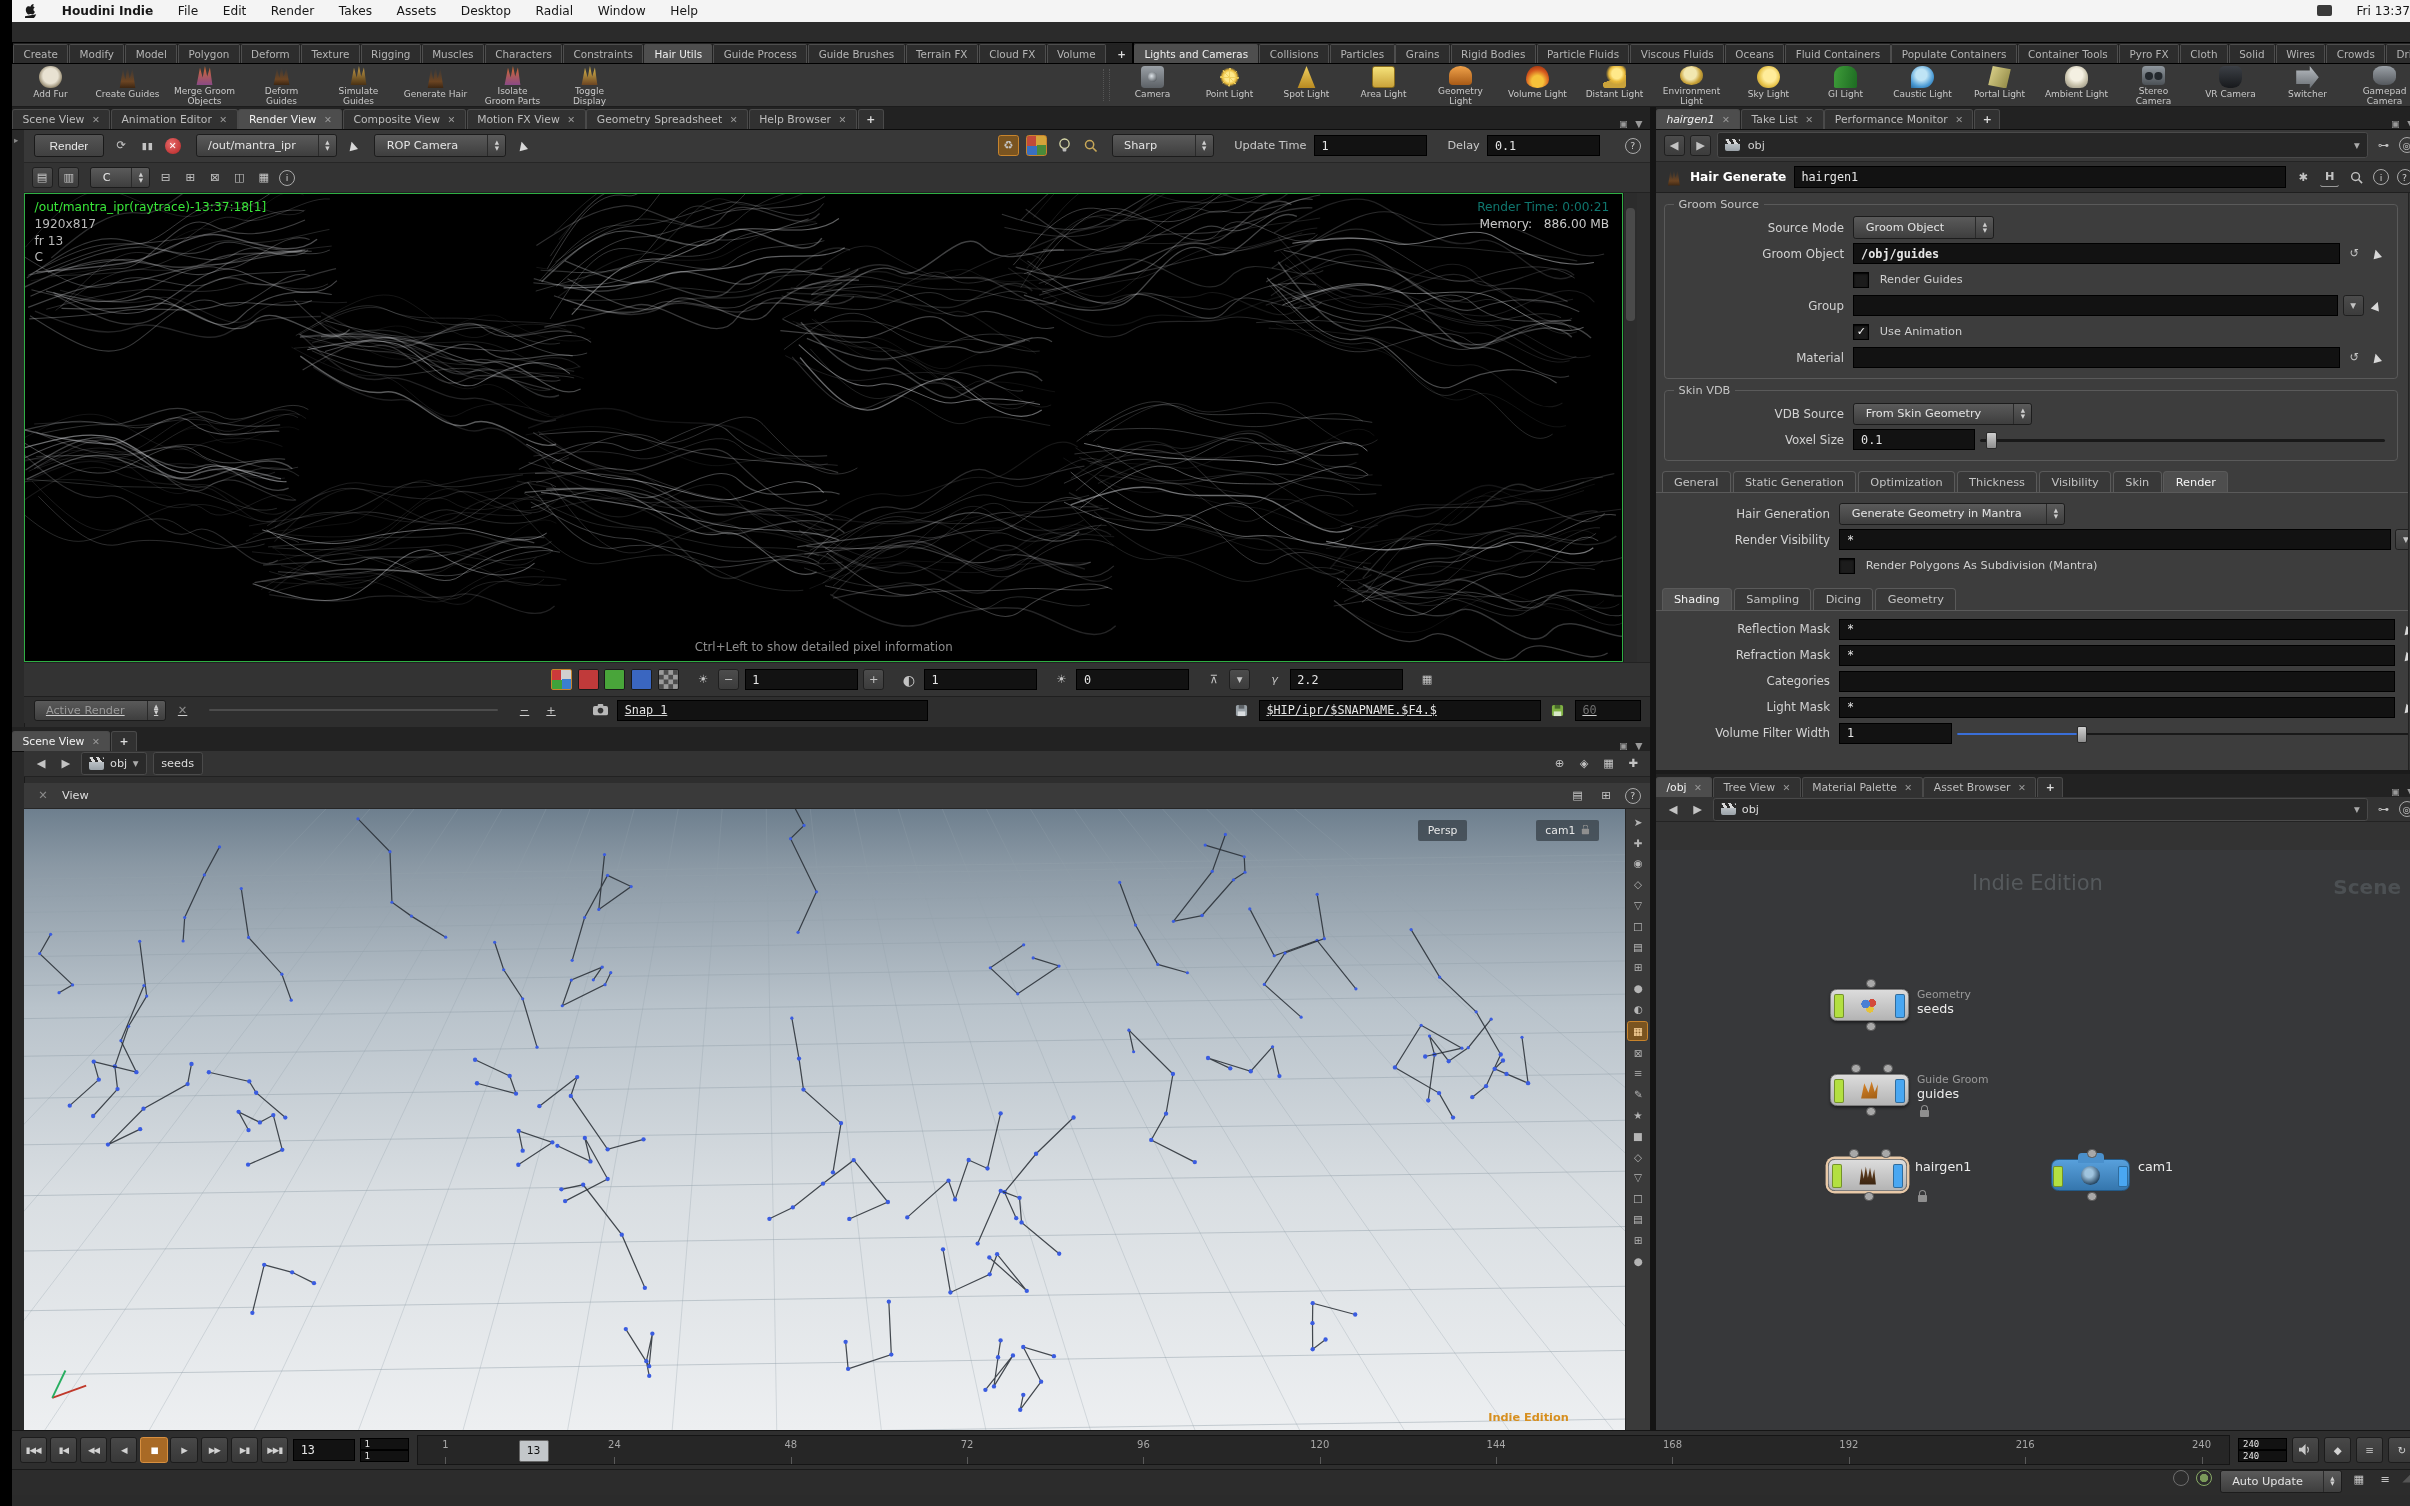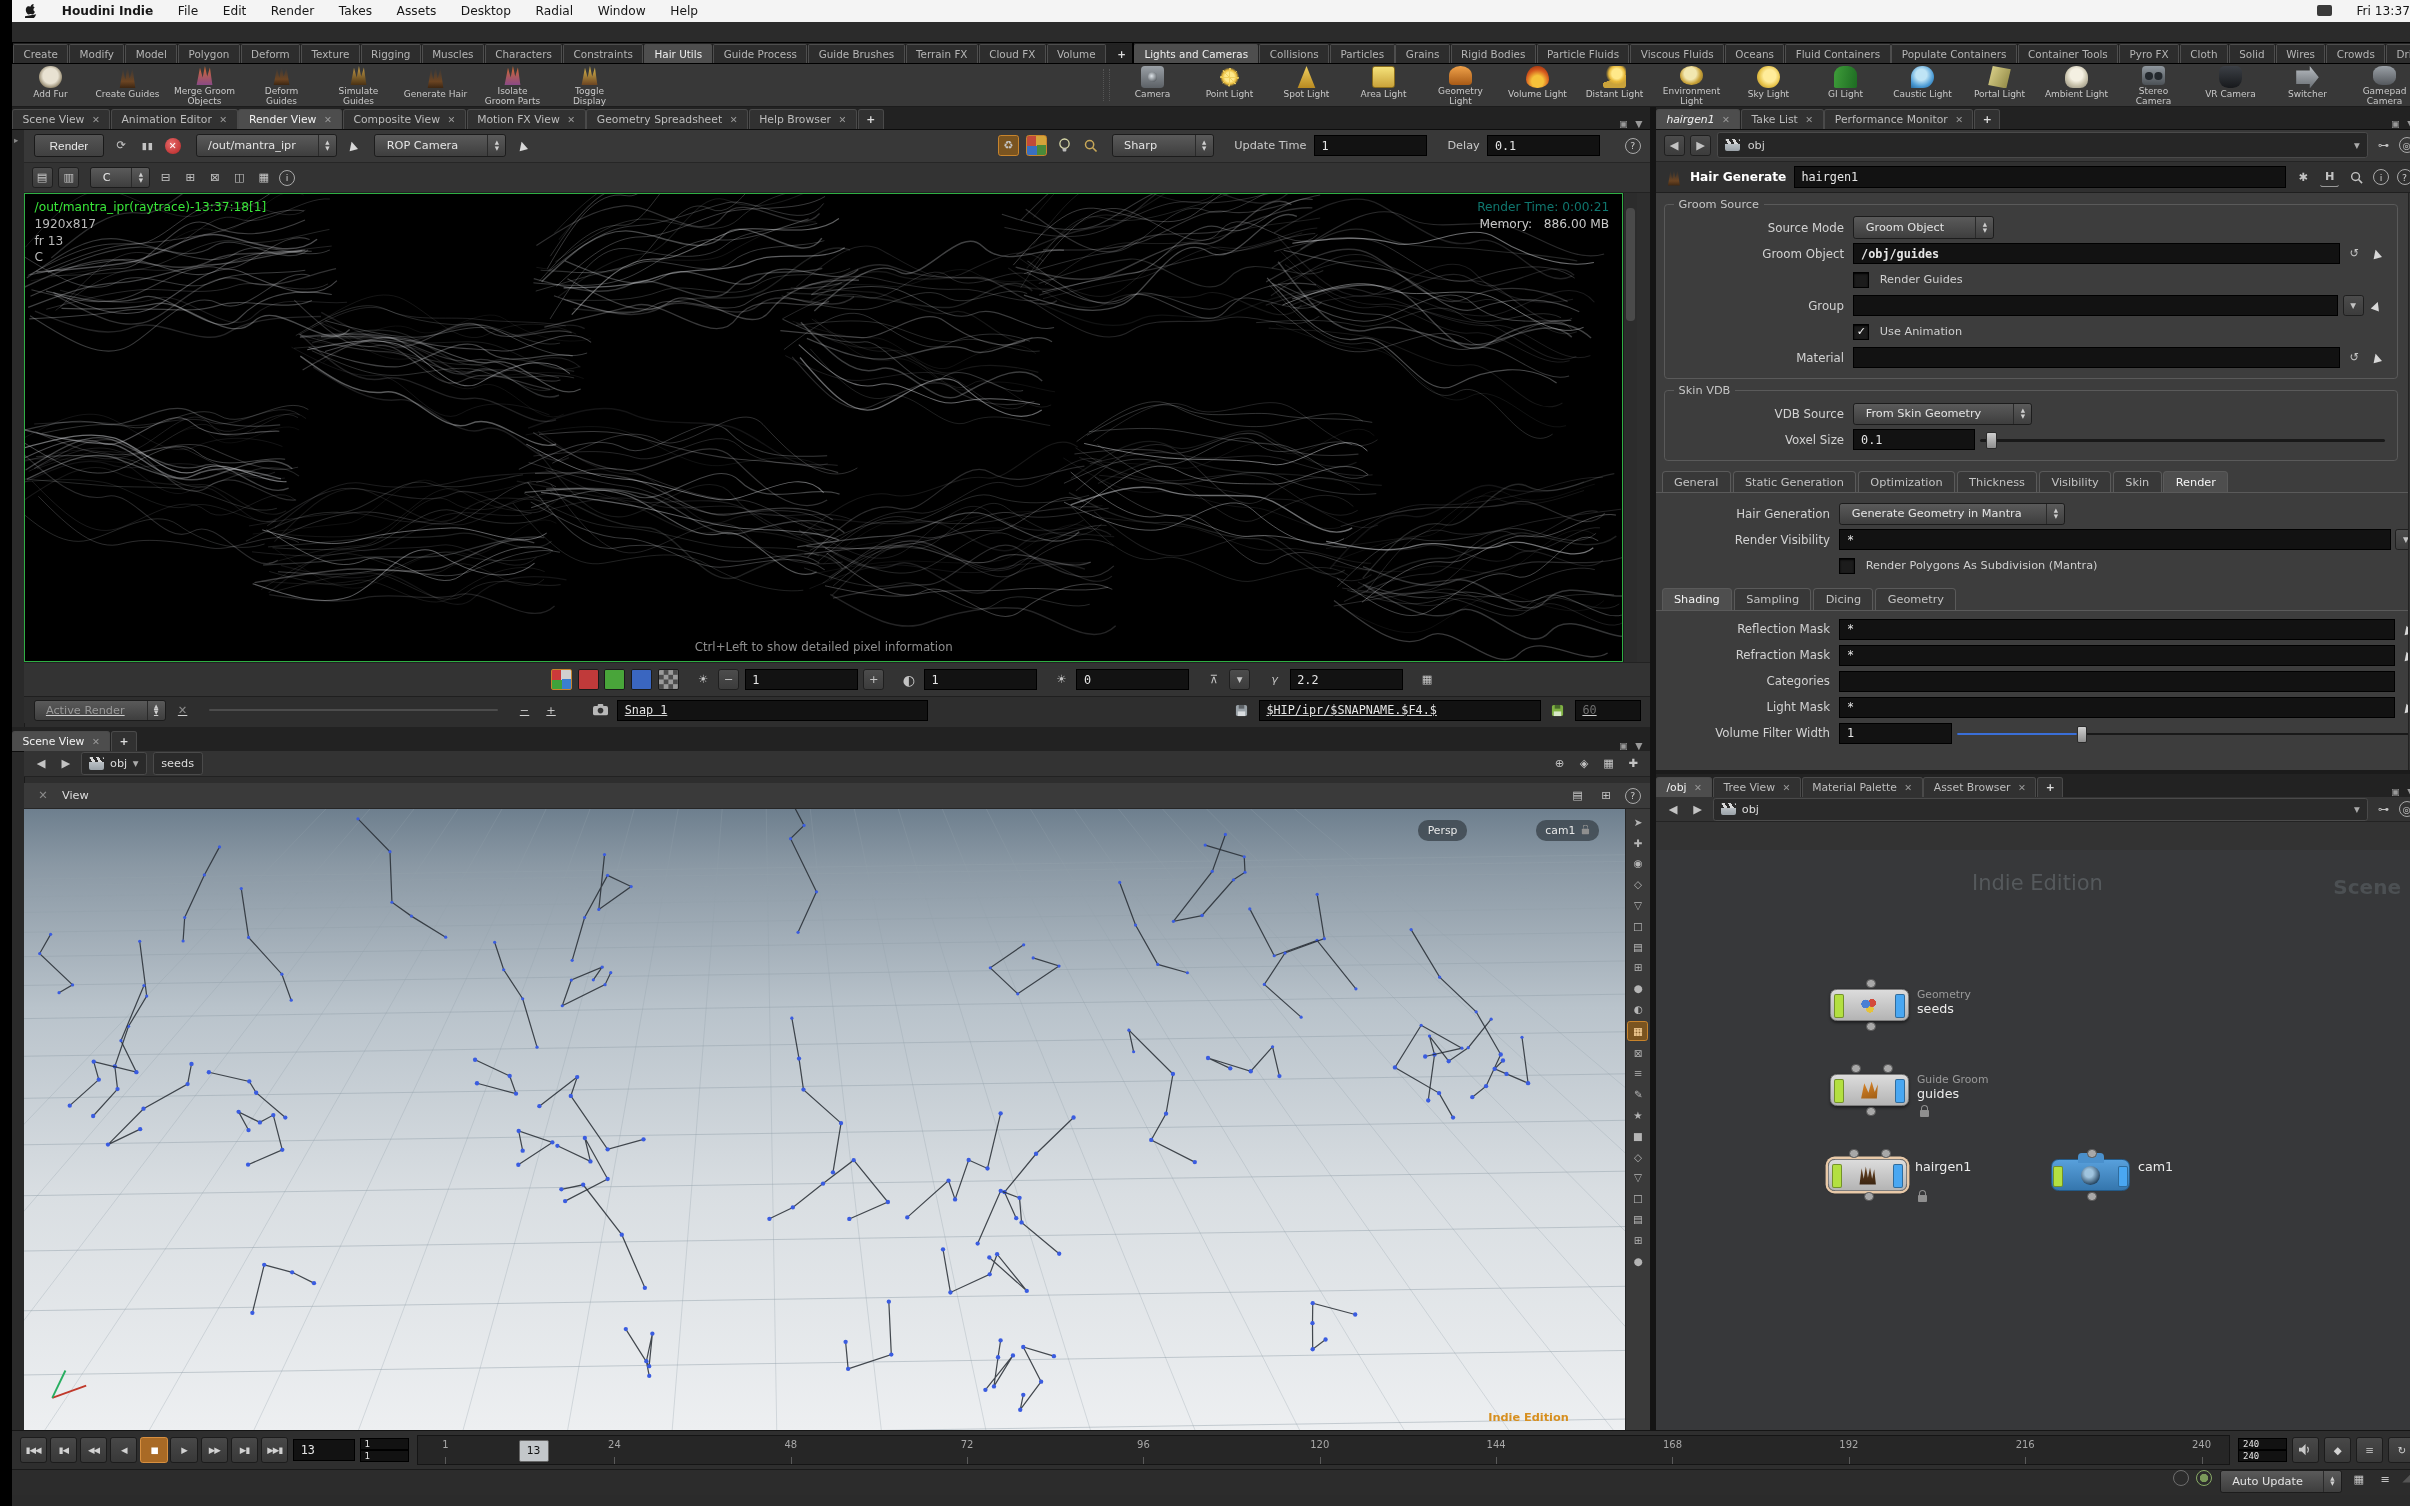--- a/index.html
+++ b/index.html
@@ -124,21 +124,21 @@
   .chip{display:inline-flex;align-items:center;gap:5.6px;background:#2a2a2a;border:0.9px solid #4a4a4a;border-radius:2.8px;height:21px;padding:0 7.5px;color:#ddd;}
   .clapper{width:15px;height:12.2px;background:linear-gradient(#cfd4d8,#9aa2a8);border-radius:1.9px;position:relative;}
   .clapper:before{content:"";position:absolute;left:0;top:0;right:0;height:4.7px;border-radius:1.9px 1.9px 0 0;
     background:repeating-linear-gradient(60deg,#2a2a2a 0 2.8px,#d8d8d8 2.8px 5.6px);}
   #svViewRow{position:absolute;left:12.2px;top:676px;width:1626px;height:26px;background:#3a3a3a;display:flex;align-items:center;gap:9.4px;padding:0 9.4px;box-sizing:border-box;border-bottom:0.9px solid #262626;}
   #viewportRow{position:absolute;left:12.2px;top:702px;width:1626px;height:621px;display:flex;}
   #viewport{position:relative;flex:1;background:linear-gradient(180deg,#6e7f8e 0%,#8a98a4 9%,#b9c3cb 32%,#d9dee2 62%,#edeff1 100%);overflow:hidden;}
   #vpTools{width:25.4px;background:#3a3a3a;border-left:0.9px solid #262626;display:flex;flex-direction:column;align-items:center;padding-top:3.8px;gap:2.8px;box-sizing:border-box;}
   .vpt{width:19px;height:18px;display:flex;align-items:center;justify-content:center;color:#b5b5b5;font-size:10.4px;border-radius:2.8px;}
   .vpt.hl{background:#7a5420;border:0.9px solid #c8842c;color:#ffd9a0;}
-  .pill{position:absolute;top:11.3px;height:21px;border-radius:10px;background:rgba(58,66,74,.78);color:#e8e8e8;
+  .pill{position:absolute;top:11.3px;height:21px;border-radius:2px;background:rgba(58,66,74,.78);color:#e8e8e8;
     display:flex;align-items:center;gap:5.6px;padding:0 9.4px;font-size:10.8px;}
   #vp-watermark{position:absolute;right:56px;bottom:5.6px;color:#d78f1f;font-size:11.3px;font-weight:bold;}
   
   #rp-tabs{position:absolute;left:0;top:0;width:766px;height:22.6px;}
   #rpBreadcrumb{position:absolute;left:0;top:22.6px;width:766px;height:32px;background:#383838;display:flex;align-items:center;gap:5.6px;padding:0 7.5px;box-sizing:border-box;border-bottom:0.9px solid #242424;}
   #rp-pathbox{flex:1;display:flex;align-items:center;gap:7.5px;background:#262626;border:0.9px solid #4a4a4a;border-radius:2.8px;height:24.5px;padding:0 7.5px;}
   #rpHeader{position:absolute;left:0;top:55px;width:766px;height:31px;background:#303030;display:flex;align-items:center;gap:7.5px;padding:0 9.4px;box-sizing:border-box;border-bottom:0.9px solid #1f1f1f;}
   #rp-name{flex:1;height:22.6px;}
   #rpBody{position:absolute;left:0;top:86px;width:766px;height:577px;background:#3d3d3d;overflow:hidden;}
   #rpScroll{position:absolute;right:0;top:0;width:13px;height:577px;background:#323232;border-left:0.9px solid #222;}

